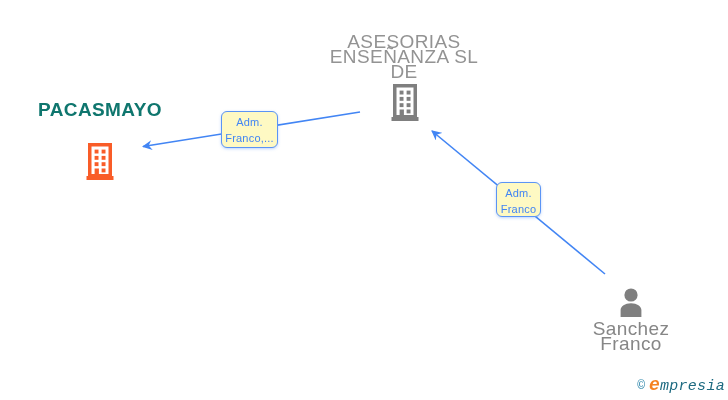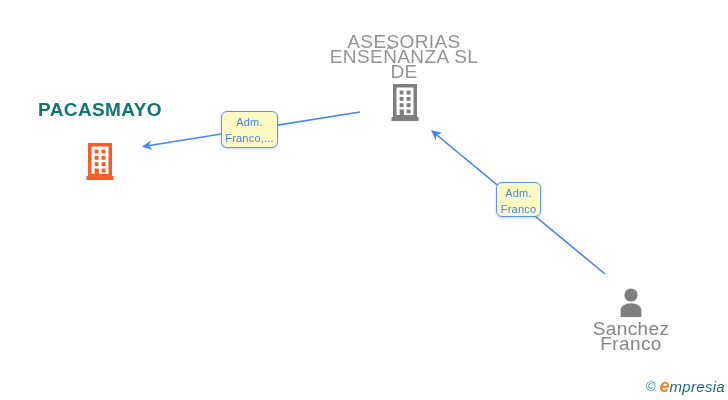--- a/index.html
+++ b/index.html
@@ -30,21 +30,21 @@
     color:#4285f4; font-size:11px; line-height:16px; text-align:center;
     padding-top:2px; letter-spacing:0.2px;
     box-shadow:0 1px 3px rgba(66,133,244,0.35);
     cursor:pointer;
   }
   .edge-label-1 { left:221px; top:111px; width:57px; height:37px; }
   .edge-label-2 { left:496px; top:182px; width:45px; height:35px; }
 
   .brand {
     position:absolute; right:3px; bottom:3px;
-    font-family:Liberation Sans, sans-serif; font-style:italic;
+    font-family:Liberation Mono, monospace; font-style:italic;
     white-space:nowrap; line-height:20px;
   }
   .brand .copy { color:#2e86ab; font-style:normal; font-size:13px; margin-right:4px; vertical-align:1px; }
   .brand .e    { color:#f58220; font-weight:bold; font-size:18px; }
   .brand .rest { color:#1d6a80; font-size:15px; letter-spacing:0.3px; }
 </style>
 </head>
 <body>
 
 <div class="stage">

